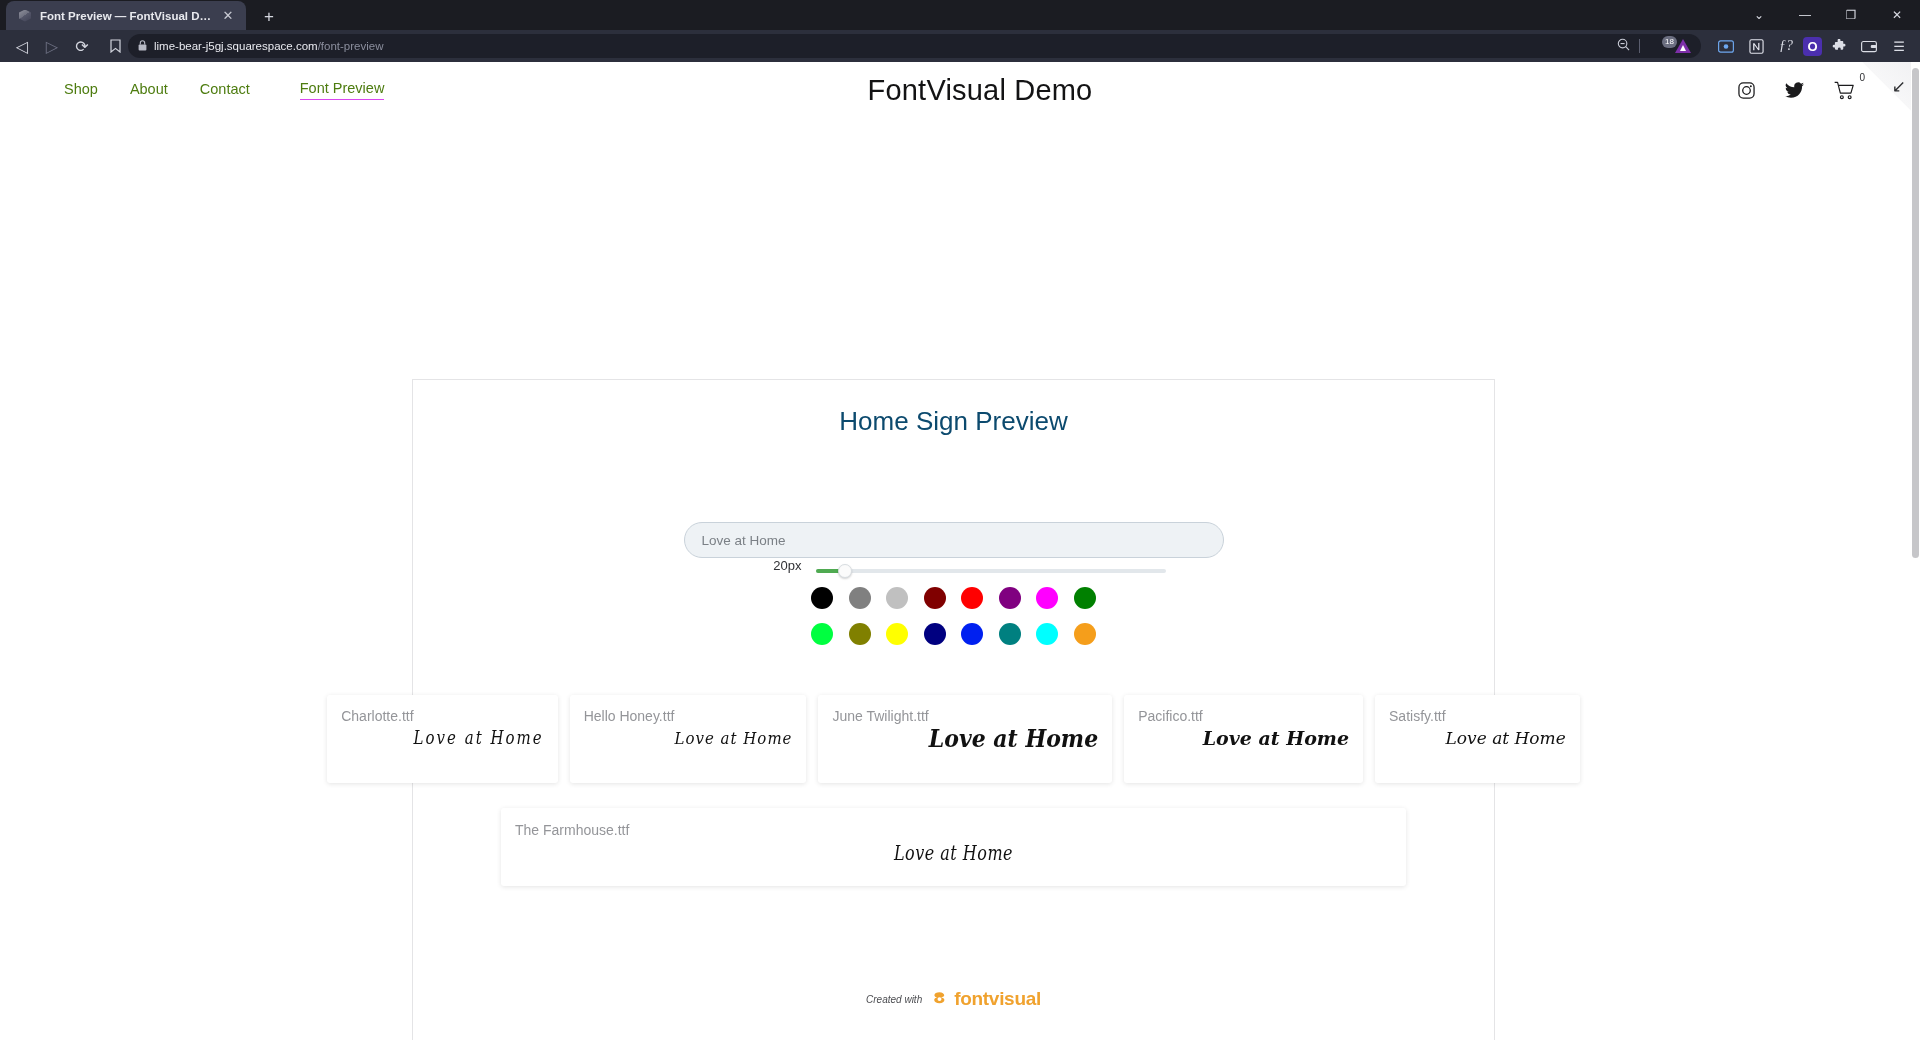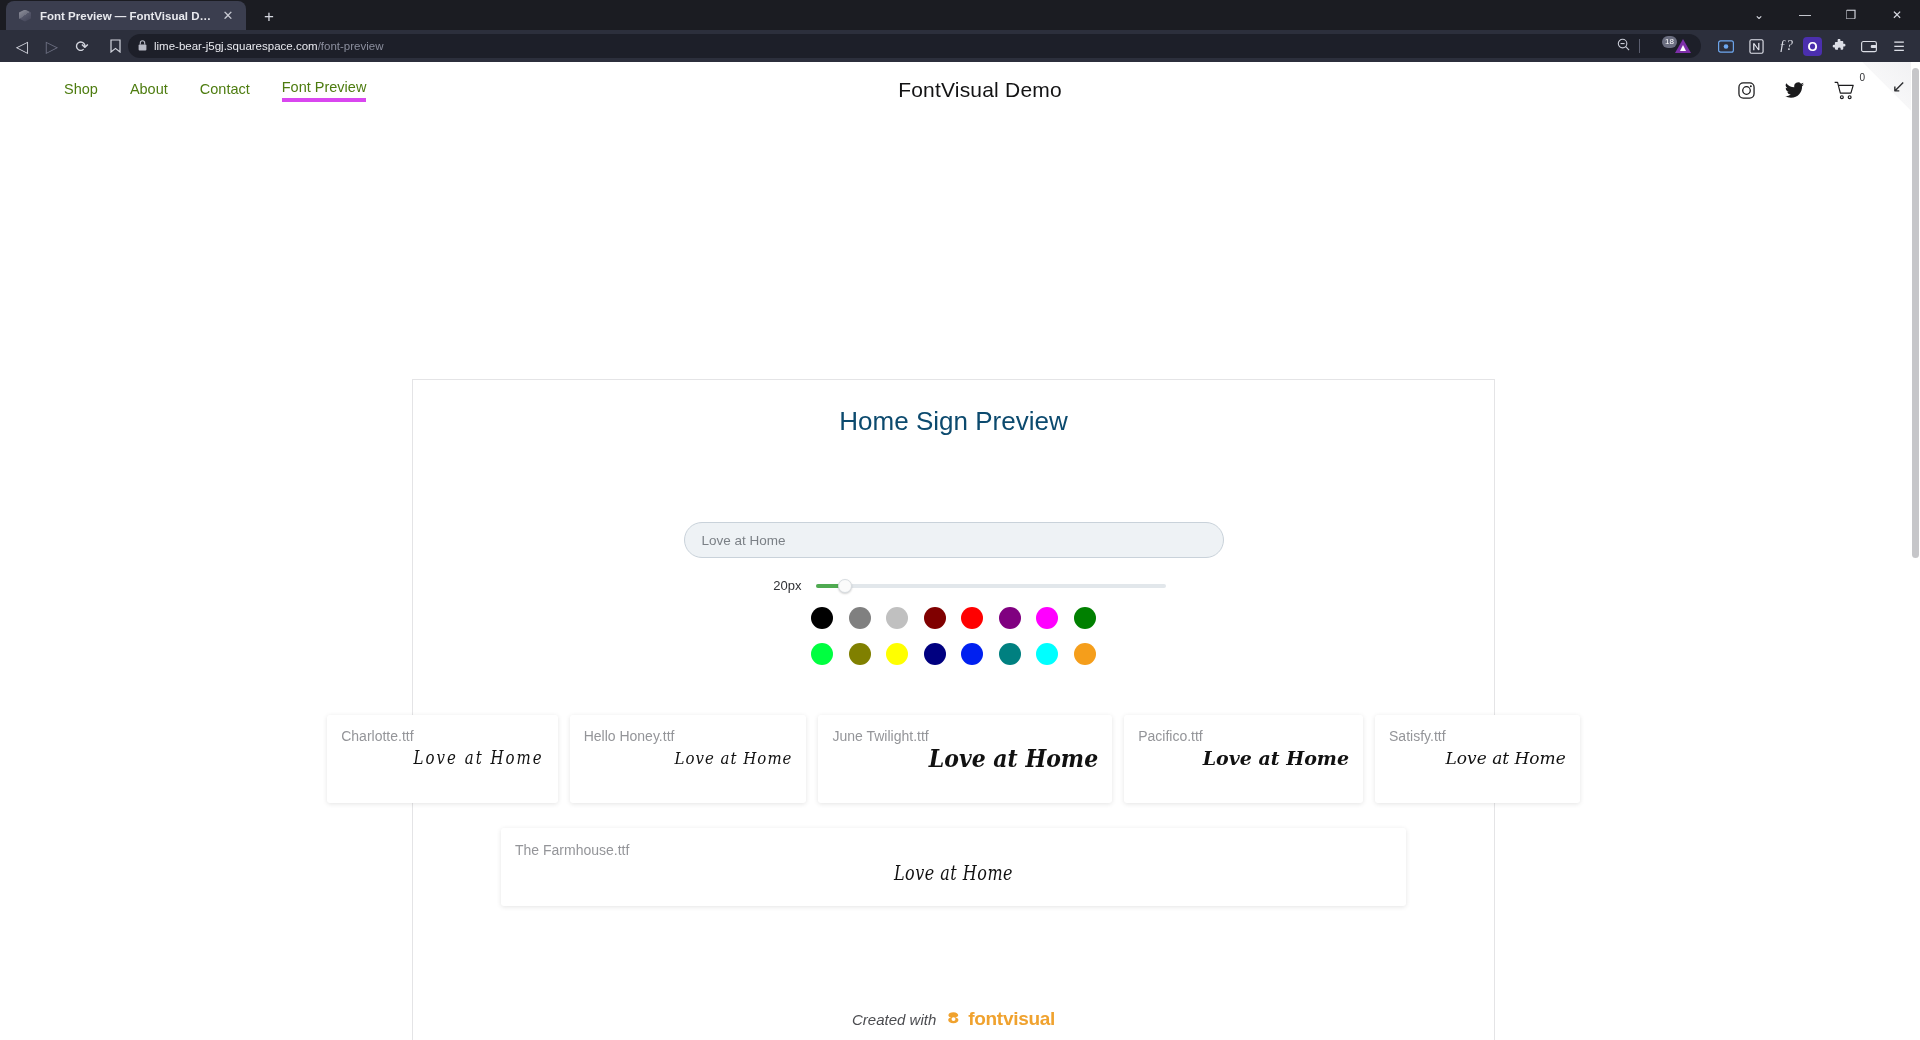--- a/index.html
+++ b/index.html
@@ -163,24 +163,24 @@
     display: flex; align-items: center;
     padding: 0 64px;
     position: relative;
     background: #fff;
   }
   .nav-left { display: flex; align-items: center; gap: 32px; }
   .nav-link {
     font-size: 14.5px; color: #4d7c0f; cursor: pointer;
     padding-bottom: 3px; white-space: nowrap;
   }
-  .nav-link.active { border-bottom: 4px solid #d946ef; }
+  .nav-link.active { border-bottom: 1px solid #d946ef; margin-left: 18px; }
   .site-title {
     position: absolute; left: 0; right: 0; text-align: center;
-    font-size: 21px; color: #131314; letter-spacing: .2px;
+    font-size: 29px; color: #131314; letter-spacing: .2px;
     pointer-events: none; font-weight: 400; padding-left: 40px;
   }
   .nav-right {
     margin-left: auto; display: flex; align-items: center; gap: 30px;
     position: relative; z-index: 2;
   }
   .ico-btn { cursor: pointer; color: #1b1b1d; display: flex; align-items: center; }
   .cart { position: relative; }
   .cart-count {
     position: absolute; top: -9px; right: -9px;
@@ -215,22 +215,22 @@
   .text-input {
     width: 540px; height: 36px; margin: 85px auto 0;
     border: 1px solid #c9d2da; border-radius: 20px;
     background: #eef2f5;
     display: flex; align-items: center;
     padding: 0 17px;
     font-size: 13.5px; color: #7b8086;
     cursor: text;
   }
   .slider-row {
-    display: flex; align-items: center; justify-content: center;
-    margin-top: 20px; gap: 14px; padding-left: 16px;
+    display: flex; align-items: flex-end; justify-content: center;
+    gap: 14px; padding-left: 16px;
   }
   .slider-label { font-size: 13px; color: #303135; width: 44px; text-align: right; }
   .slider-track {
     width: 350px; height: 4px; border-radius: 3px;
     background: #e2e7eb; position: relative;
   }
   .slider-fill {
     position: absolute; left: 0; top: 0; height: 4px;
     width: 27px; border-radius: 3px; background: #4faa51;
   }
@@ -284,21 +284,21 @@
     padding: 13px 14px 18px;
     position: relative;
     cursor: pointer;
   }
   .wide-card .font-sample { margin-top: 4px; }
 
   .created {
     display: flex; align-items: center; justify-content: center;
     gap: 8px; margin-top: 102px;
   }
-  .created-txt { font-size: 15px; color: #4b4c50; font-style: italic; }
+  .created-txt { font-size: 10px; color: #4b4c50; font-style: italic; }
   .fv-logo {
     display: flex; align-items: center; gap: 5px;
     color: #f0a22e; font-weight: 700; font-size: 19px;
     letter-spacing: -.3px;
   }
 
   .scrollbar {
     position: absolute; right: 0; top: 0; width: 9px; height: 100%;
     background: #ffffff;
   }

